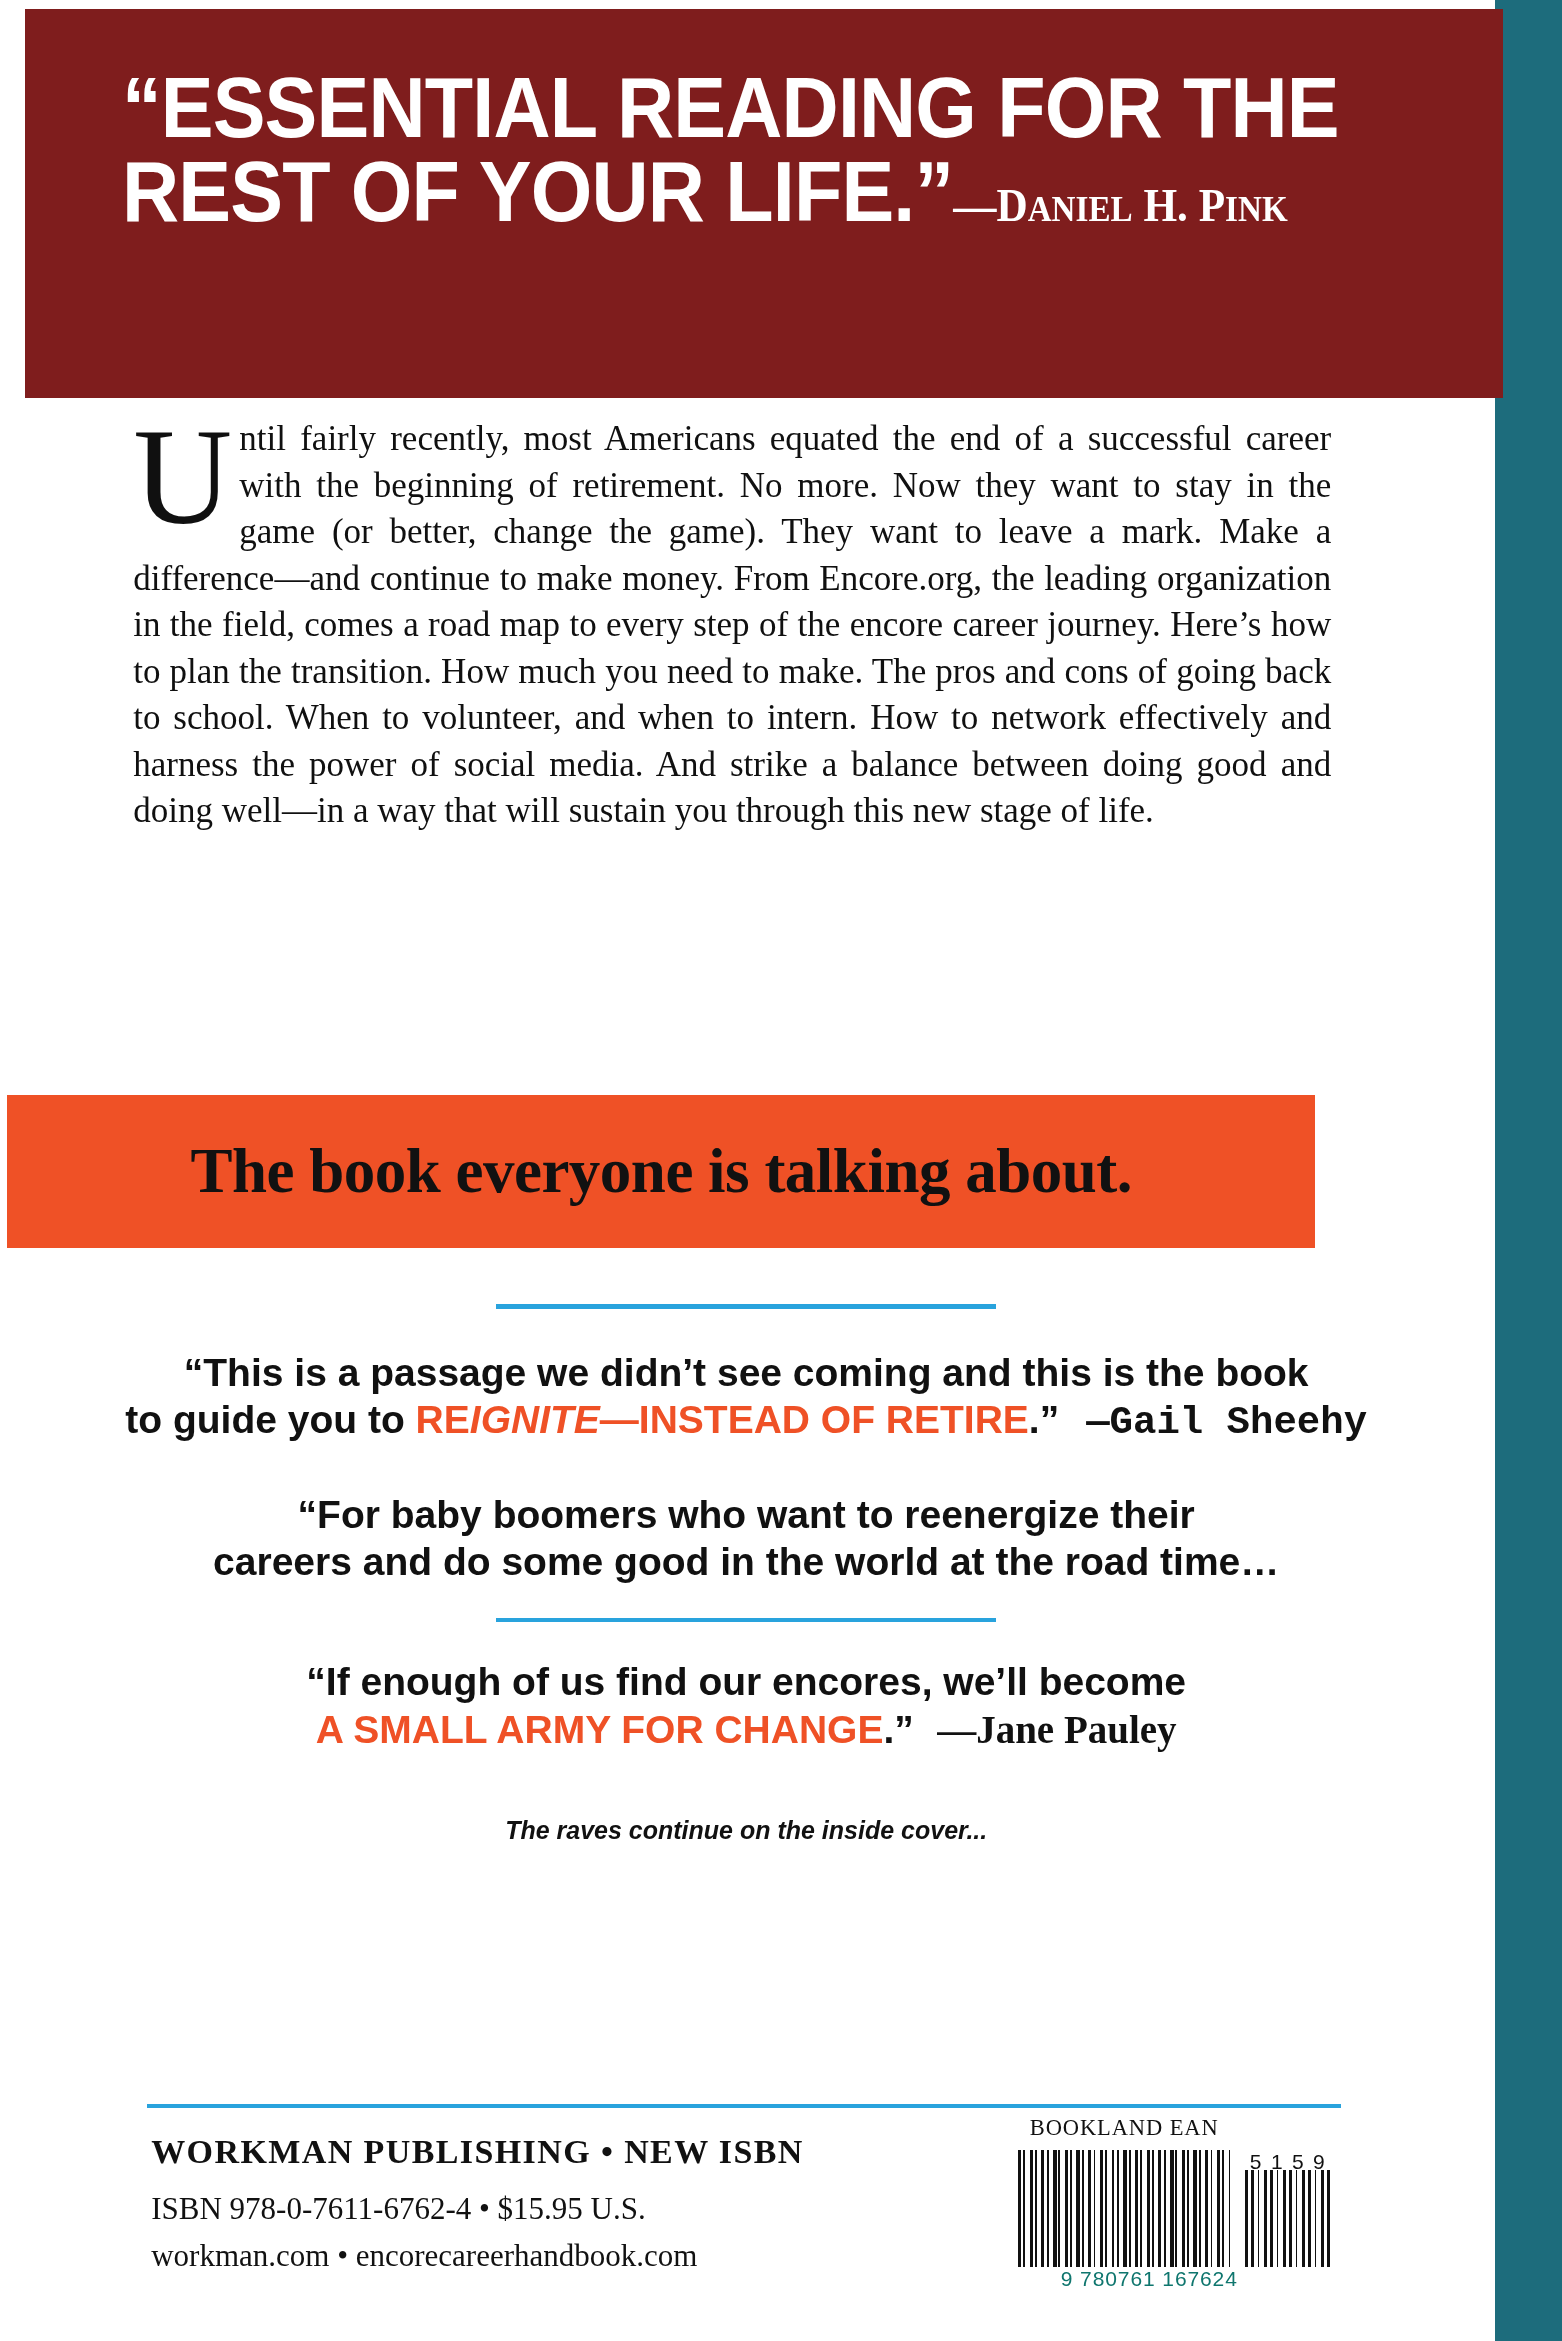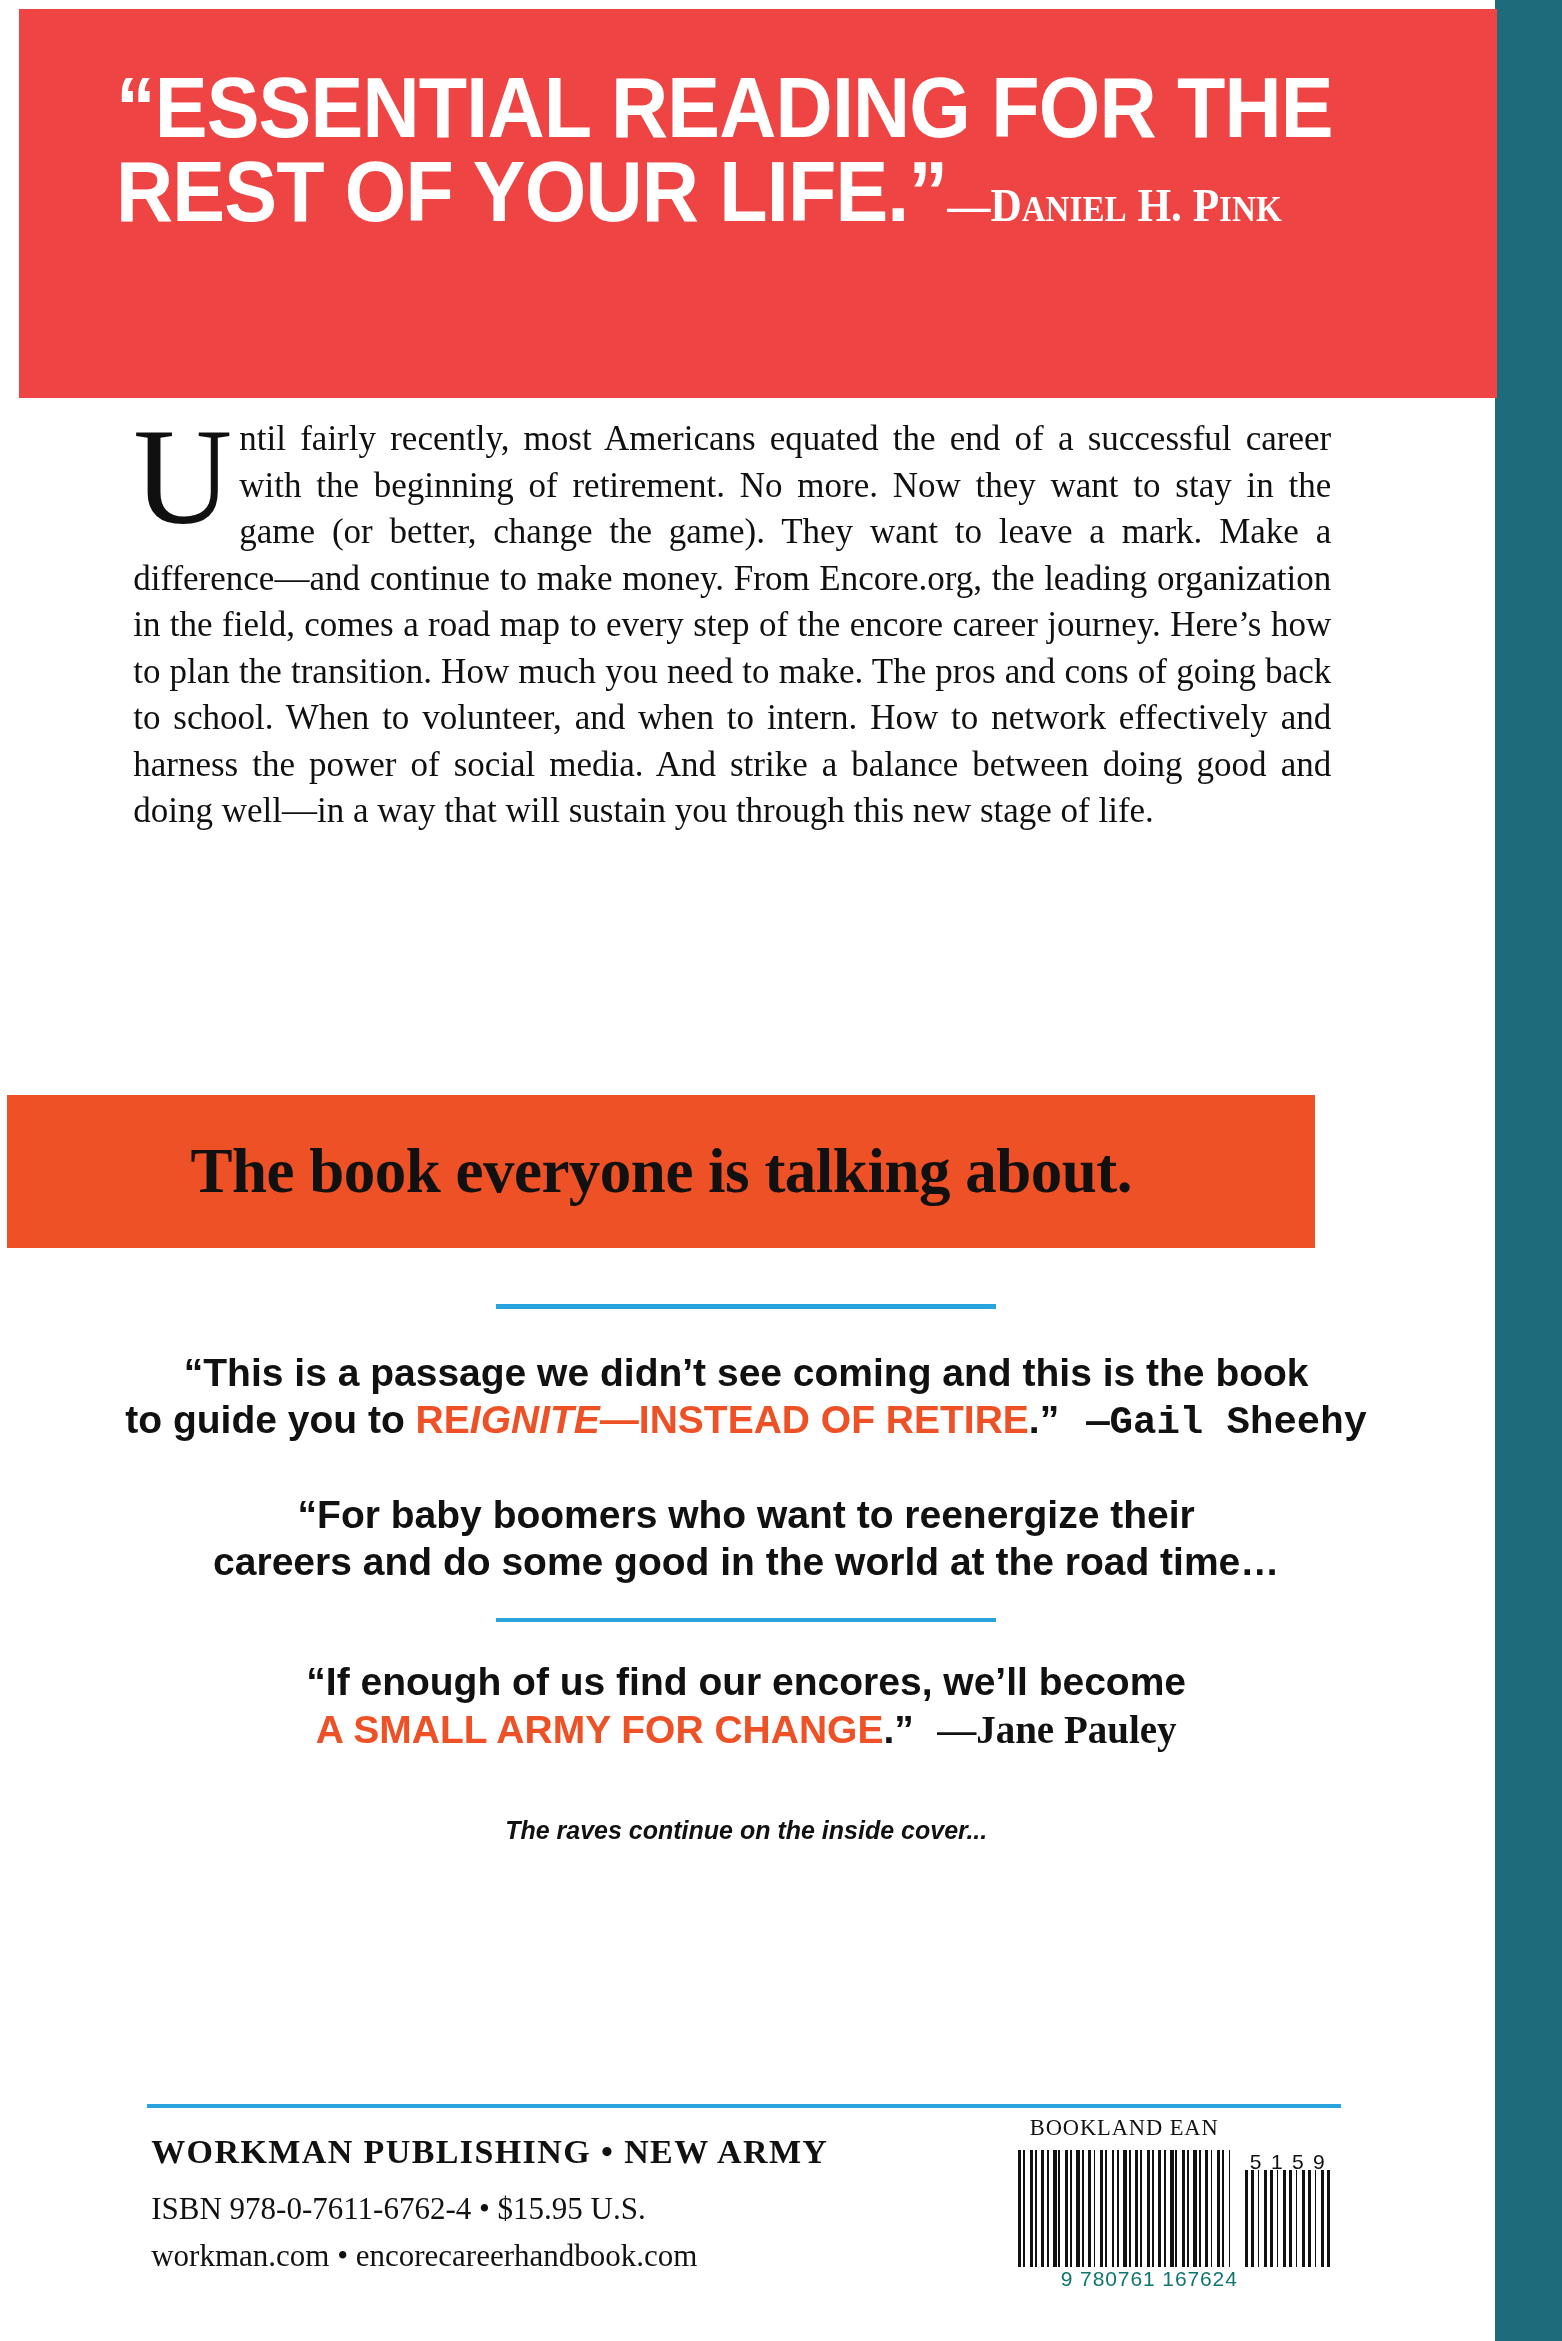--- a/index.html
+++ b/index.html
@@ -54,24 +54,24 @@
     top: 0;
     left: 7.2px;
     width: 1478px;
     height: 2342px;
   }
 
   
   .top-band {
     position: absolute;
     top: 9px;
-    left: 12px;
+    left: 18px;
     width: 1478px;
     height: 389px;
-    background: #ef4444;
+    background: #7f1d1d;
     box-sizing: border-box;
     padding: 56px 54px 0 97px;
   }
   .top-quote {
     color: #ffffff;
     font-family: "Liberation Sans", sans-serif;
     font-weight: bold;
     font-size: 86px;
     line-height: 0.98;
     letter-spacing: -0.9px;
@@ -343,21 +343,21 @@
         <div>“If enough of us find our encores, we’ll become</div>
         <div><span class="hl">A SMALL ARMY FOR CHANGE</span><span>.”</span><span class="who">—Jane Pauley</span></div>
       </div>
 
       <div class="continue">The raves continue on the inside cover...</div>
     </div>
 
     <div class="footer-rule"></div>
 
     <div class="imprint-block">
-      <p class="imprint">WORKMAN PUBLISHING • NEW ARMY</p>
+      <p class="imprint">WORKMAN PUBLISHING • NEW ISBN</p>
       <div class="isbn-line">ISBN 978-0-7611-6762-4 • $15.95 U.S.</div>
       <div class="web-line">workman.com • encorecareerhandbook.com</div>
     </div>
 
     <div class="barcode-area">
       <div class="bookland-label">BOOKLAND EAN</div>
       <div class="bars-row">
         <div class="bars-main"></div>
         <div class="ean-digits">9 780761 167624</div>
         <div class="addon-digits">5 1 5 9 5</div>

